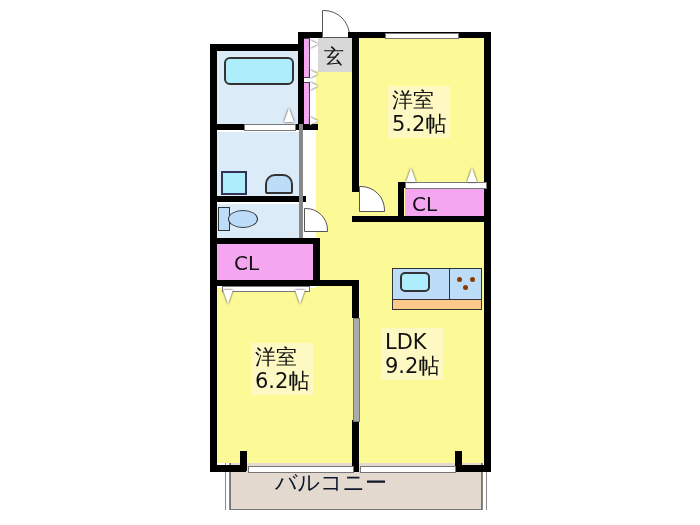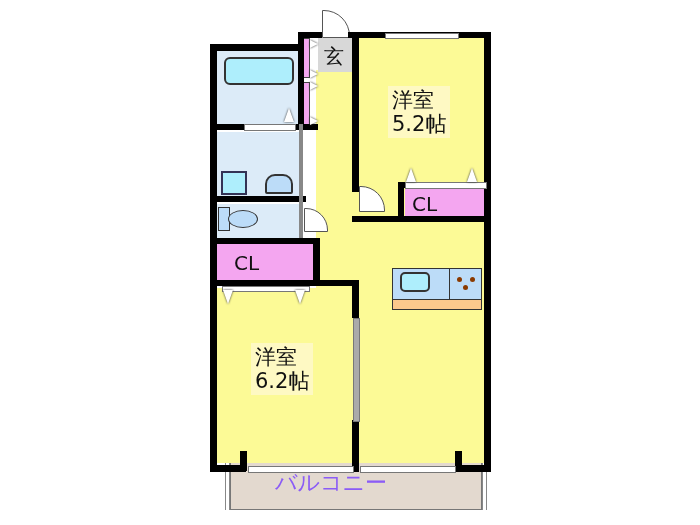--- a/index.html
+++ b/index.html
@@ -16,21 +16,21 @@
   .door-arc { position: absolute; background: #fff; border: 1px solid #555; }
 </style>
 </head>
 <body>
 
 <div class="abs" style="left:0;top:0;width:700px;height:525px;">
 
   <div class="abs" style="left:230px;top:460px;width:252px;height:50px;background:#e3d9cf;border:1px solid #777;"></div>
   <div class="abs" style="left:225px;top:462px;width:5px;height:48px;border-left:1px solid #888;border-right:1px solid #888;background:#fff;"></div>
   <div class="abs" style="left:482px;top:462px;width:5px;height:48px;border-left:1px solid #888;border-right:1px solid #888;background:#fff;"></div>
-  <div class="abs" style="left:275px;top:468px;font-size:22px;color:#8b5cf6;">バルコニー</div>
+  <div class="abs" style="left:275px;top:468px;font-size:22px;color:#0f172a;">バルコニー</div>
 
   <div class="abs" style="left:316px;top:70px;width:44px;height:230px;background:#fcfa96;"></div>
   <div class="abs" style="left:316px;top:218px;width:170px;height:245px;background:#fcfa96;"></div>
   <div class="abs" style="left:358px;top:34px;width:128px;height:184px;background:#fcfa96;"></div>
   <div class="abs" style="left:216px;top:288px;width:140px;height:175px;background:#fcfa96;"></div>
 
   <div class="abs" style="left:216px;top:50px;width:86px;height:76px;background:#dcebf8;"></div>
   <div class="abs" style="left:224px;top:57px;width:70px;height:28px;background:#aeeefc;border:2px solid #333;border-radius:6px;"></div>
   <div class="abs" style="left:216px;top:132px;width:86px;height:66px;background:#dcebf8;"></div>
   <div class="abs" style="left:221px;top:171px;width:26px;height:24px;background:#aeeefc;border:2px solid #335;"></div>
@@ -56,20 +56,22 @@
   <div class="abs" style="left:449px;top:268px;width:1px;height:32px;background:#333;"></div>
   <div class="abs" style="left:457px;top:277px;width:5px;height:5px;border-radius:50%;background:#8a3a00;"></div>
   <div class="abs" style="left:470px;top:277px;width:5px;height:5px;border-radius:50%;background:#8a3a00;"></div>
   <div class="abs" style="left:463px;top:285px;width:5px;height:5px;border-radius:50%;background:#8a3a00;"></div>
   <div class="abs" style="left:392px;top:300px;width:90px;height:10px;background:#fcc88c;border:1px solid #333;border-top:none;"></div>
 
   <div class="room-label" style="left:388px;top:86px;">洋室
 5.2帖</div>
   <div class="room-label" style="left:251px;top:343px;">洋室
 6.2帖</div>
+  <div class="room-label" style="left:381px;top:328px;">LDK
+9.2帖</div>
 
   <div class="wall" style="left:210px;top:44px;width:7px;height:427px;"></div>
   <div class="wall" style="left:210px;top:44px;width:92px;height:7px;"></div>
   <div class="wall" style="left:298px;top:32px;width:6px;height:96px;"></div>
   <div class="wall" style="left:298px;top:32px;width:24px;height:6px;"></div>
   <div class="wall" style="left:348px;top:32px;width:10px;height:6px;"></div>
   <div class="wall" style="left:352px;top:32px;width:7px;height:160px;"></div>
   <div class="wall" style="left:352px;top:32px;width:138px;height:6px;"></div>
   <div class="wall" style="left:484px;top:32px;width:7px;height:440px;"></div>
   <div class="wall" style="left:210px;top:465px;width:36px;height:7px;"></div>

